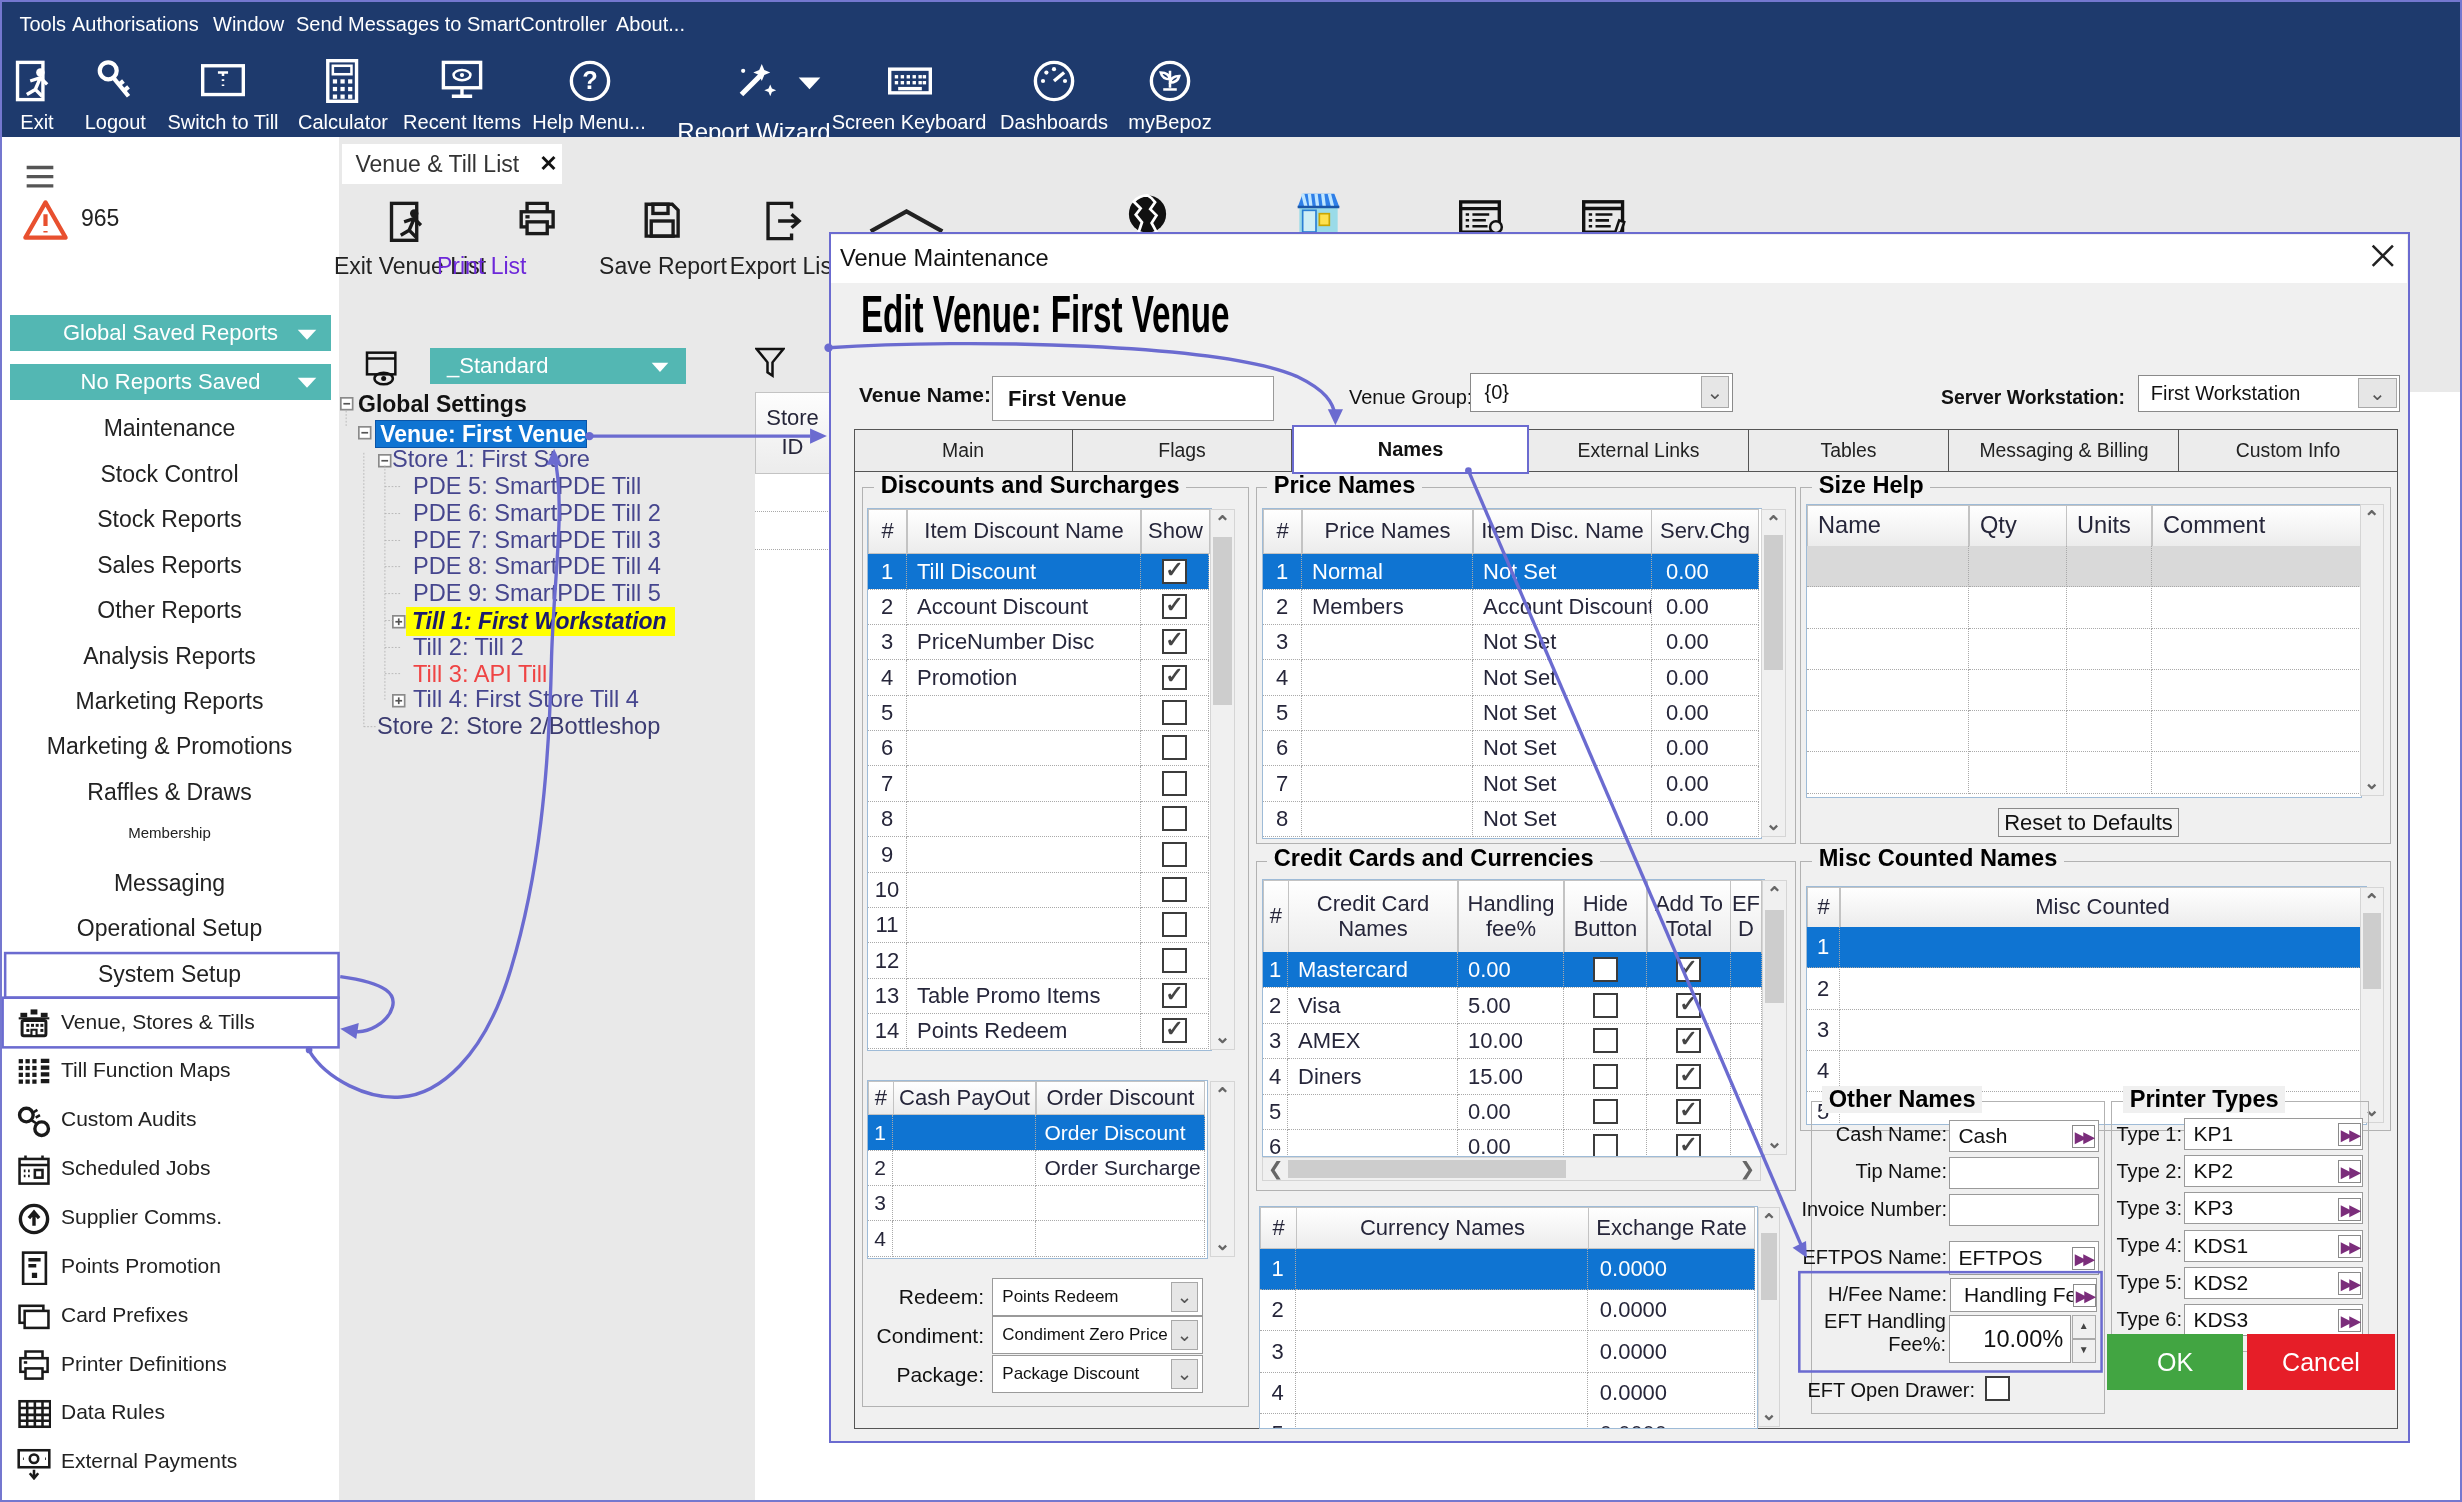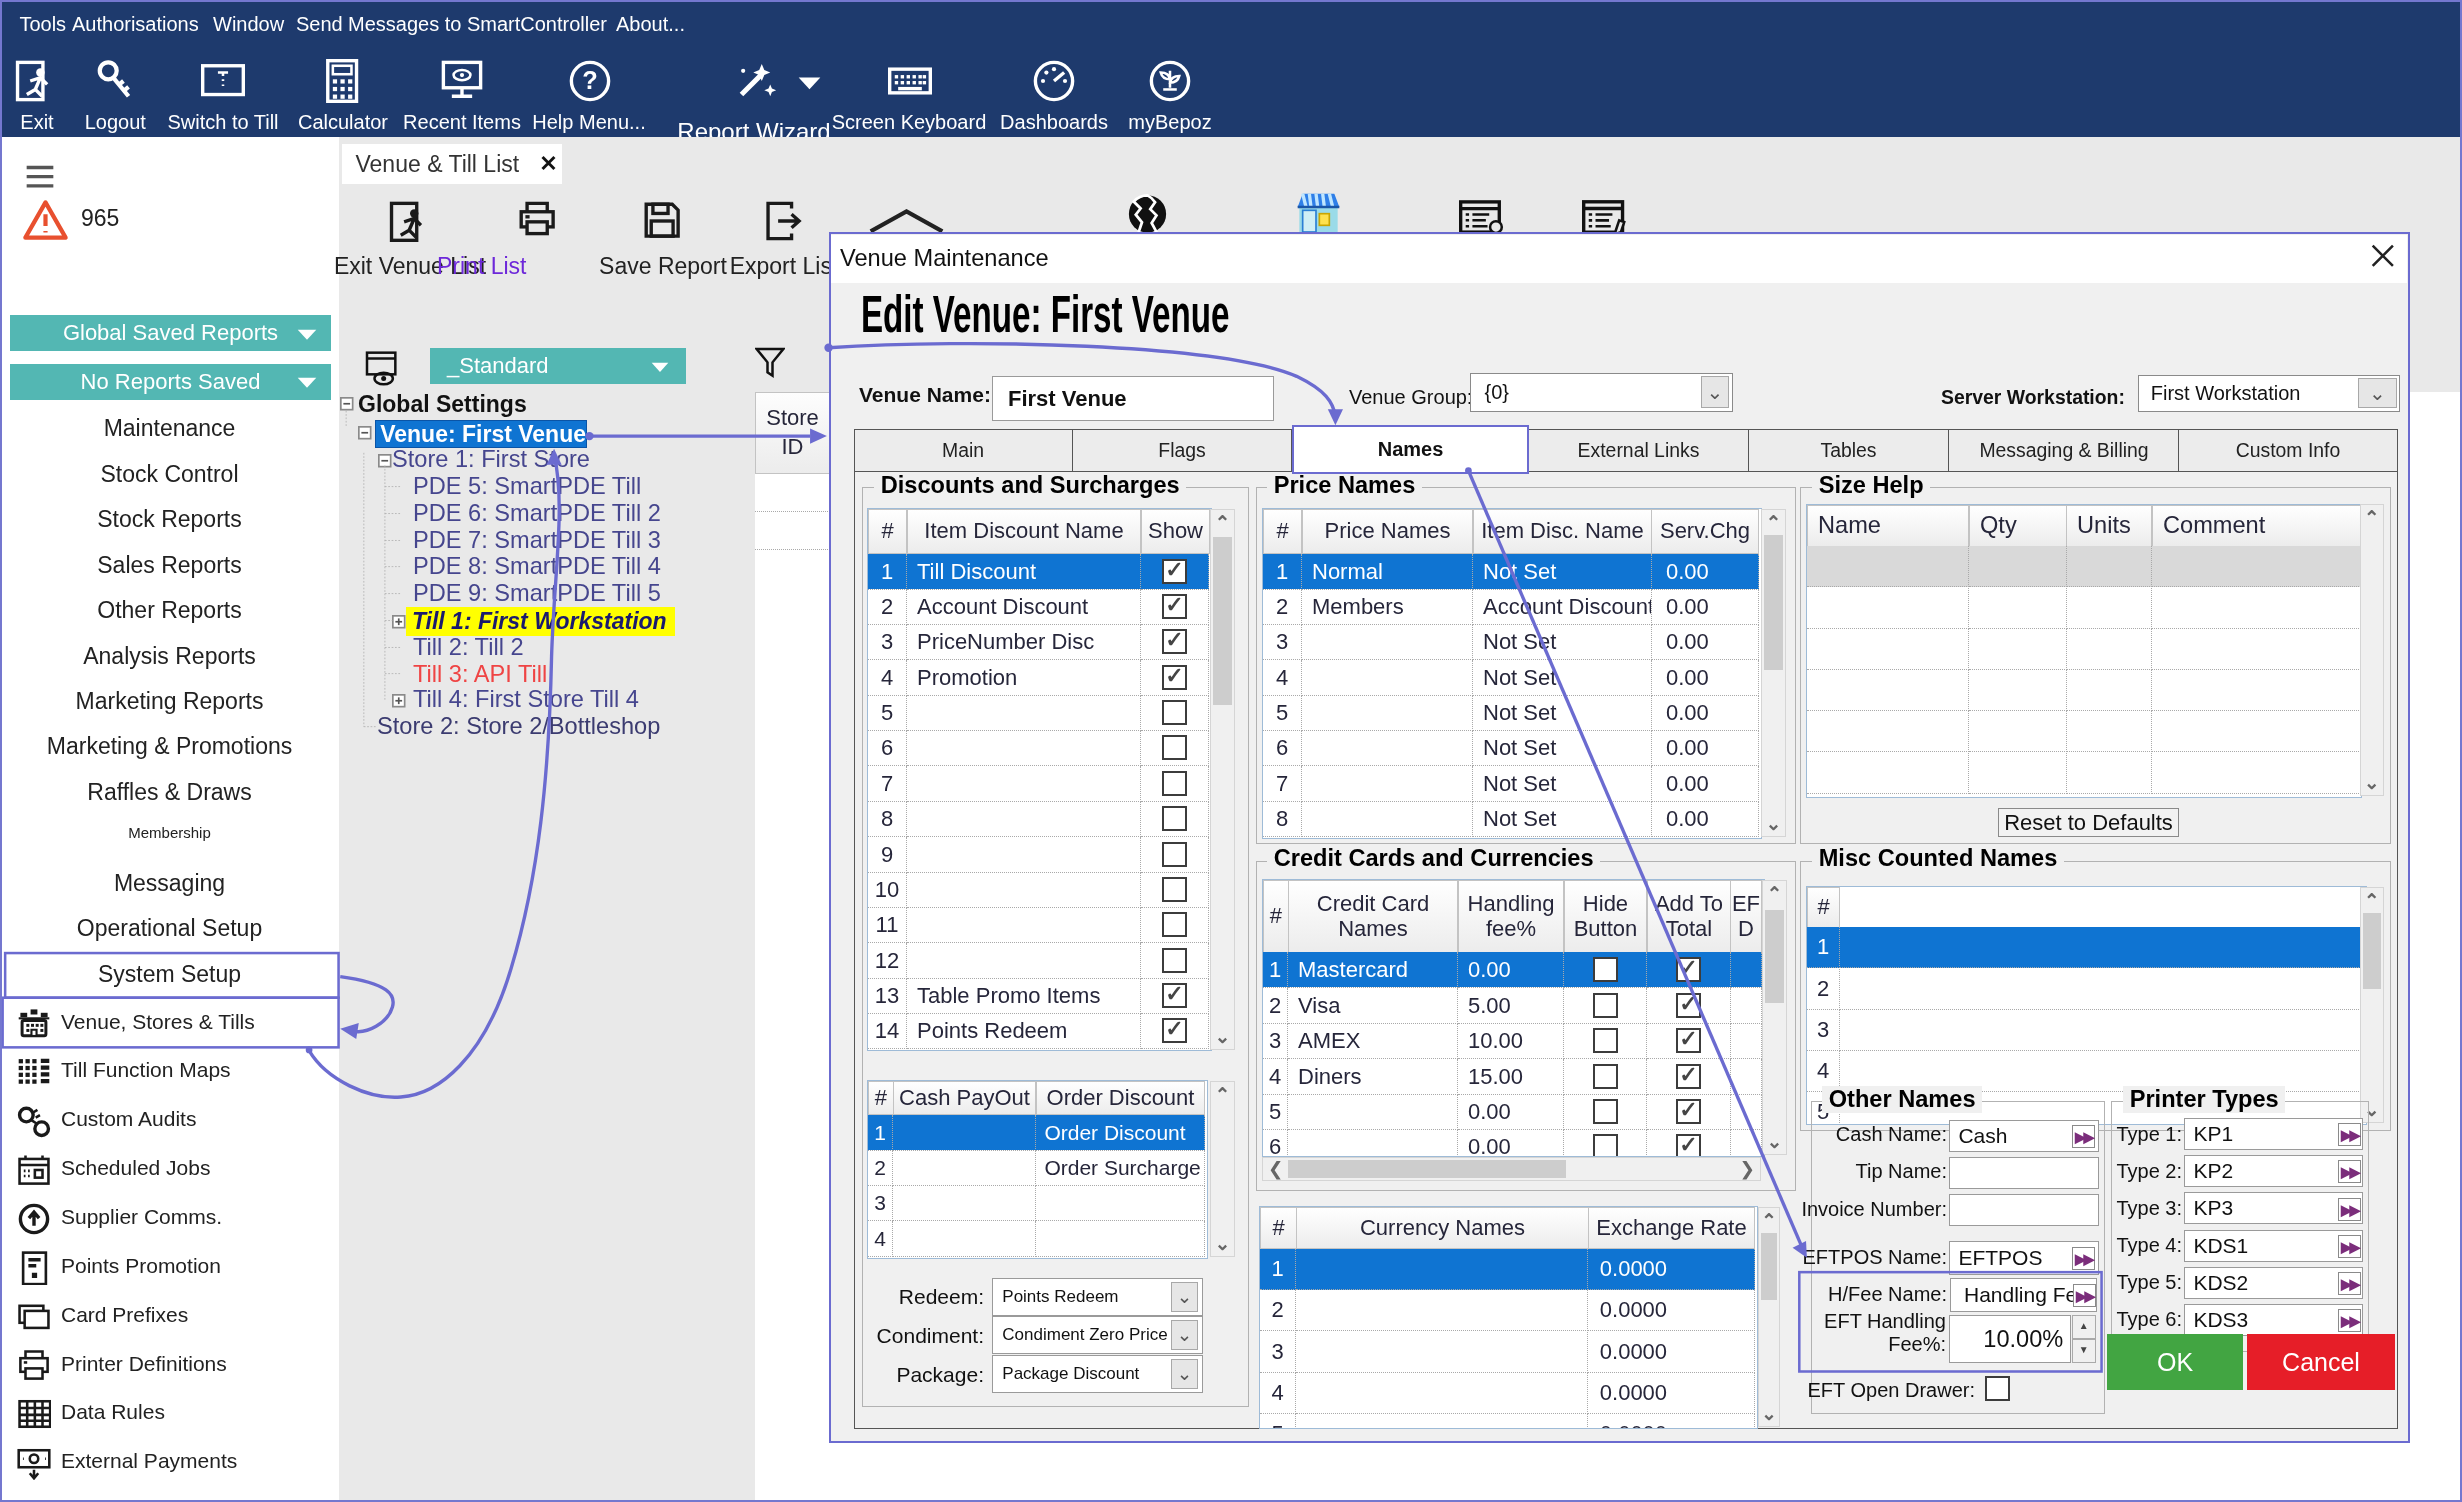--- a/index.html
+++ b/index.html
@@ -962,20 +962,21 @@
 <div class="sb" style="left:2360px;top:504px;width:23.6px;height:292px;border:0.8px solid #d5d5d5;box-sizing:border-box;">
     <div class="ar" style="top:0;">⌃</div>
     <div class="ar" style="bottom:0;">⌄</div>
   </div>
 <div class="abs" style="left:1998px;top:808px;width:179px;height:27px;background:#f2f2f2;border:0.8px solid #8a8a8a;
  display:flex;align-items:center;justify-content:center;font-size:22px;color:#111;">Reset to Defaults</div>
 <div class="gb" style="left:1800px;top:861px;width:589px;height:268px;"></div>
 <div class="gl" style="left:1812px;top:845px;font-size:23.6px;">Misc Counted Names</div>
 <div class="tbl" style="left:1806px;top:886px;width:559px;height:237px;overflow:hidden;">
 <div class="th" style="left:0px;top:0;width:31px;height:39px;font-size:22px;">#</div>
+<div class="th" style="left:33px;top:0;width:523px;height:39px;font-size:22px;">Misc Counted</div>
 <div class="rowsel" style="position:absolute;left:0;top:40px;width:557px;height:41px;">
 <div class="cell" style="left:0px;top:0;width:32px;height:40px;font-size:22px;justify-content:center;">
         <span>1</span>
       </div>
 <div class="cell" style="left:33px;top:0;width:524px;height:40px;font-size:22px;justify-content:center;"></div>
 </div>
 <div class="" style="position:absolute;left:0;top:82px;width:557px;height:41px;">
 <div class="cell" style="left:0px;top:0;width:32px;height:40px;font-size:22px;justify-content:center;">
         <span>2</span>
       </div>

